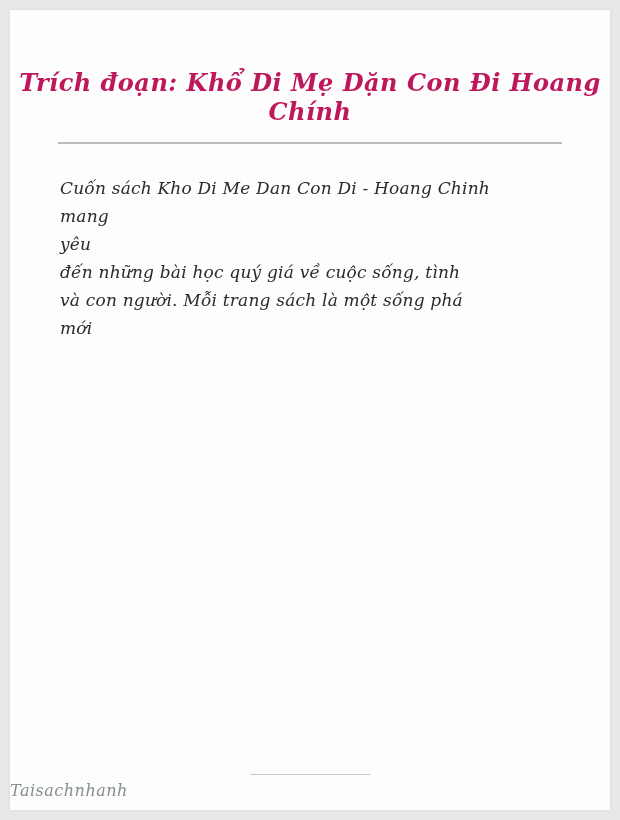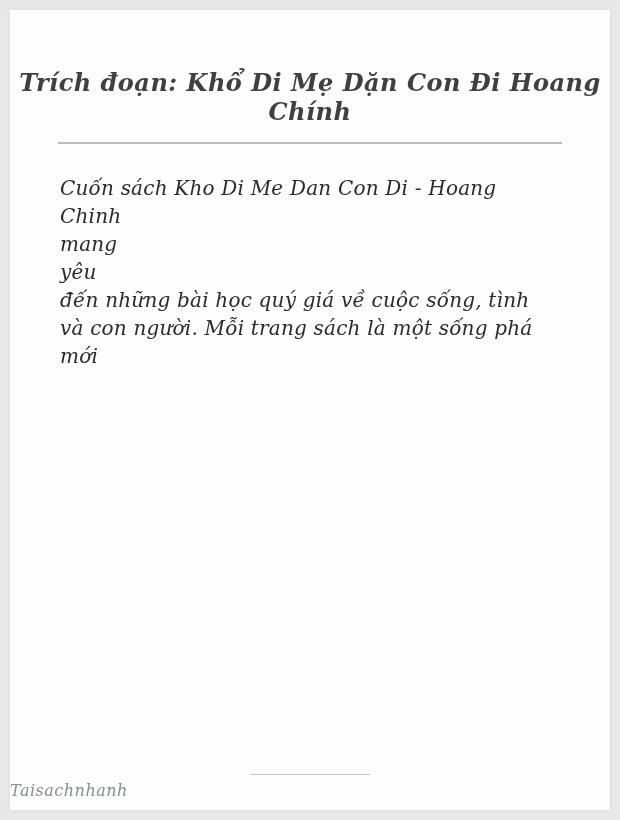--- a/index.html
+++ b/index.html
@@ -19,34 +19,34 @@
     background: #fdfdfd;
     box-shadow: 0 0 4px rgba(0,0,0,0.07);
   }
   .page-title {
     margin-top: 58px;
     text-align: center;
     font-style: italic;
     font-weight: 700;
     font-size: 24px;
     letter-spacing: 0.5px;
-    color: #404040;
+    color: #be185d;
   }
   .title-divider {
     margin: 16px 48px 0 48px;
     border: none;
     border-top: 2px solid #b7bdc1;
     height: 0;
   }
   .excerpt {
     margin: 30px 50px 0 50px;
   }
   .excerpt p {
     font-style: italic;
-    font-size: 20px;
+    font-size: 17px;
     line-height: 28px;
     color: #2b2b2b;
     letter-spacing: 0.2px;
   }
   .footer {
     position: absolute;
     left: 0;
     bottom: 10px;
     width: 100%;
     text-align: left;

